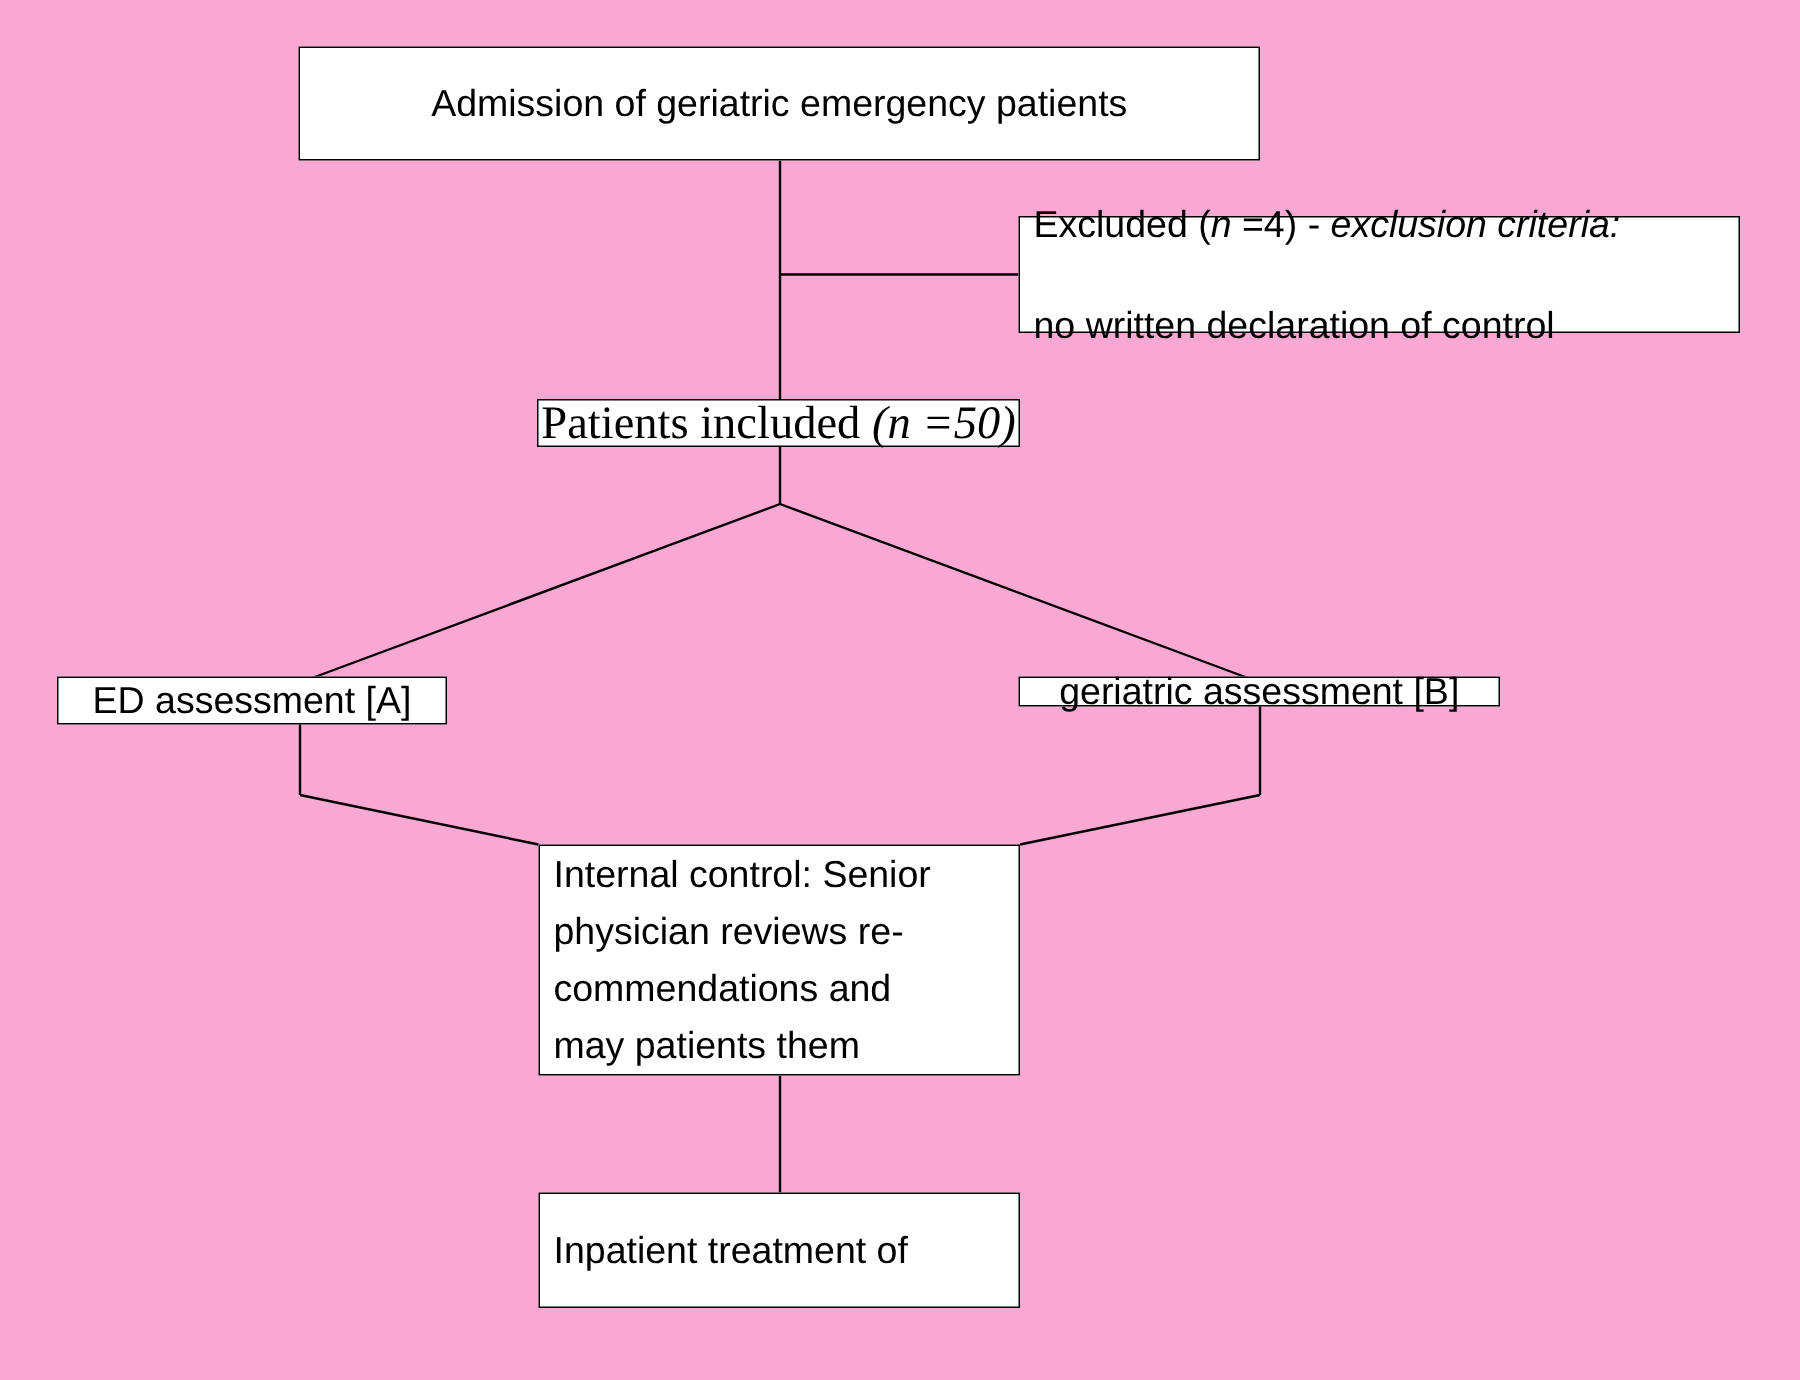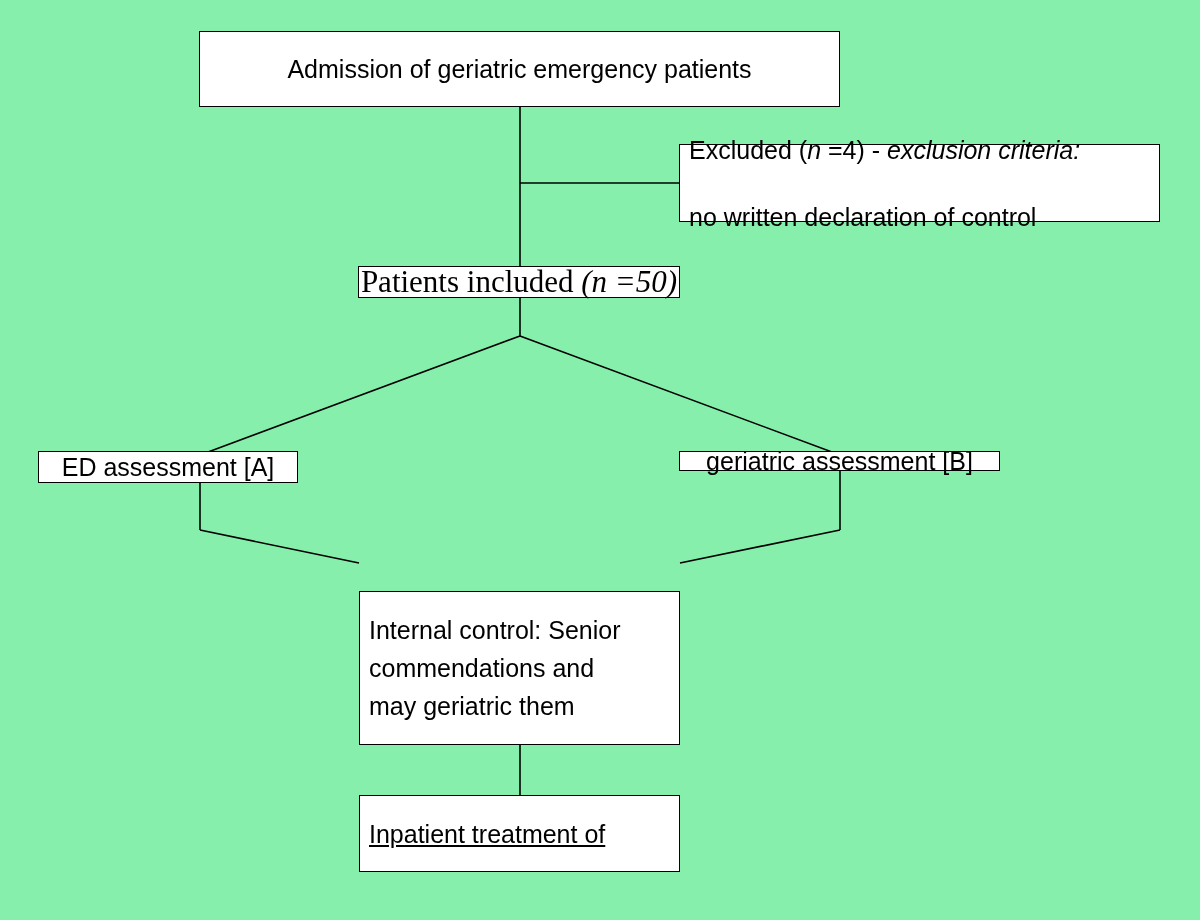--- a/index.html
+++ b/index.html
@@ -4,21 +4,21 @@
 <style>
   html, body {
     margin: 0;
     padding: 0;
     background: #ffffff;
   }
   #flow-root {
     position: relative;
     width: 1200px;
     height: 920px;
-    background: #86efac;
+    background: #f9a8d4;
     font-family: "Liberation Sans", sans-serif;
     color: #000000;
     overflow: hidden;
   }
   #connector-layer {
     position: absolute;
     left: 0;
     top: 0;
     width: 1200px;
     height: 920px;
@@ -55,22 +55,22 @@
   .ital {
     font-style: italic;
   }
 
   
   #node-admission   { left: 199px; top: 31px;  width: 641px; height: 76px; }
   #node-excluded    { left: 679px; top: 144px; width: 481px; height: 78px; gap: 29px; }
   #node-included    { left: 358px; top: 266px; width: 322px; height: 32px; }
   #node-ed          { left: 38px;  top: 451px; width: 260px; height: 32px; }
   #node-geriatric   { left: 679px; top: 451px; width: 321px; height: 20px; }
-  #node-internal    { left: 359px; top: 563px; width: 321px; height: 154px; margin-top: 28px; }
-  #node-inpatient   { left: 359px; top: 795px; width: 321px; height: 77px; text-decoration: underline; }
+  #node-internal    { left: 359px; top: 563px; width: 321px; height: 154px; }
+  #node-inpatient   { left: 359px; top: 795px; width: 321px; height: 77px; }
 </style>
 </head>
 <body>
 
 <div id="flow-root">
 
   <svg id="connector-layer" viewBox="0 0 1200 920" xmlns="http://www.w3.org/2000/svg">
     <g stroke="#000000" stroke-width="1.6" fill="none" shape-rendering="geometricPrecision">
 
       <line x1="520" y1="107" x2="520" y2="266"></line>
@@ -108,21 +108,22 @@
   <div class="node center-text" id="node-ed">
     <div class="line">ED assessment [A]</div>
   </div>
 
   <div class="node center-text" id="node-geriatric">
     <div class="line">geriatric assessment [B]</div>
   </div>
 
   <div class="node left-text" id="node-internal">
     <div class="line">Internal control: Senior</div>
+    <div class="line">physician reviews re-</div>
     <div class="line">commendations and</div>
-    <div class="line">may geriatric them</div>
+    <div class="line">may patients them</div>
   </div>
 
   <div class="node left-text" id="node-inpatient">
     <div class="line">Inpatient treatment of</div>
   </div>
 
 </div>
 
 </body></html>

